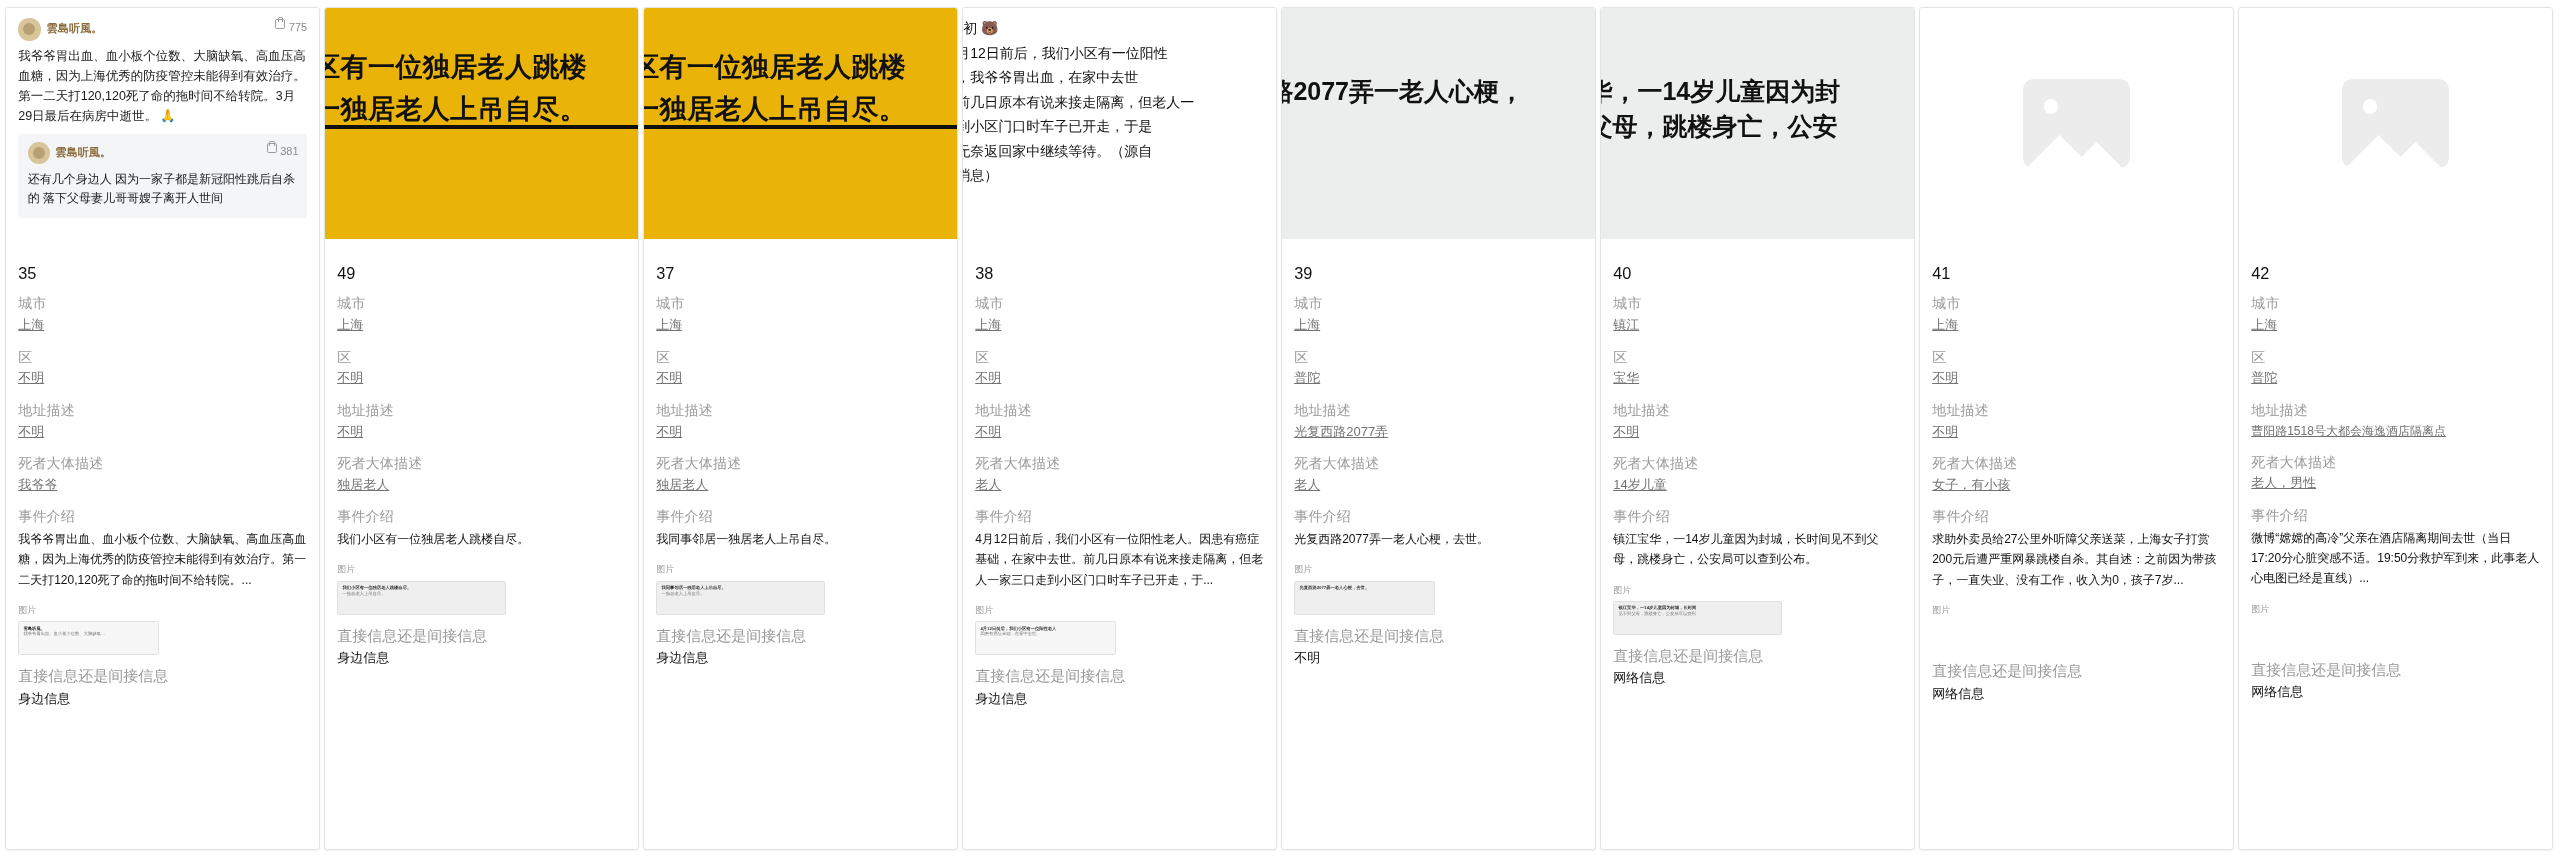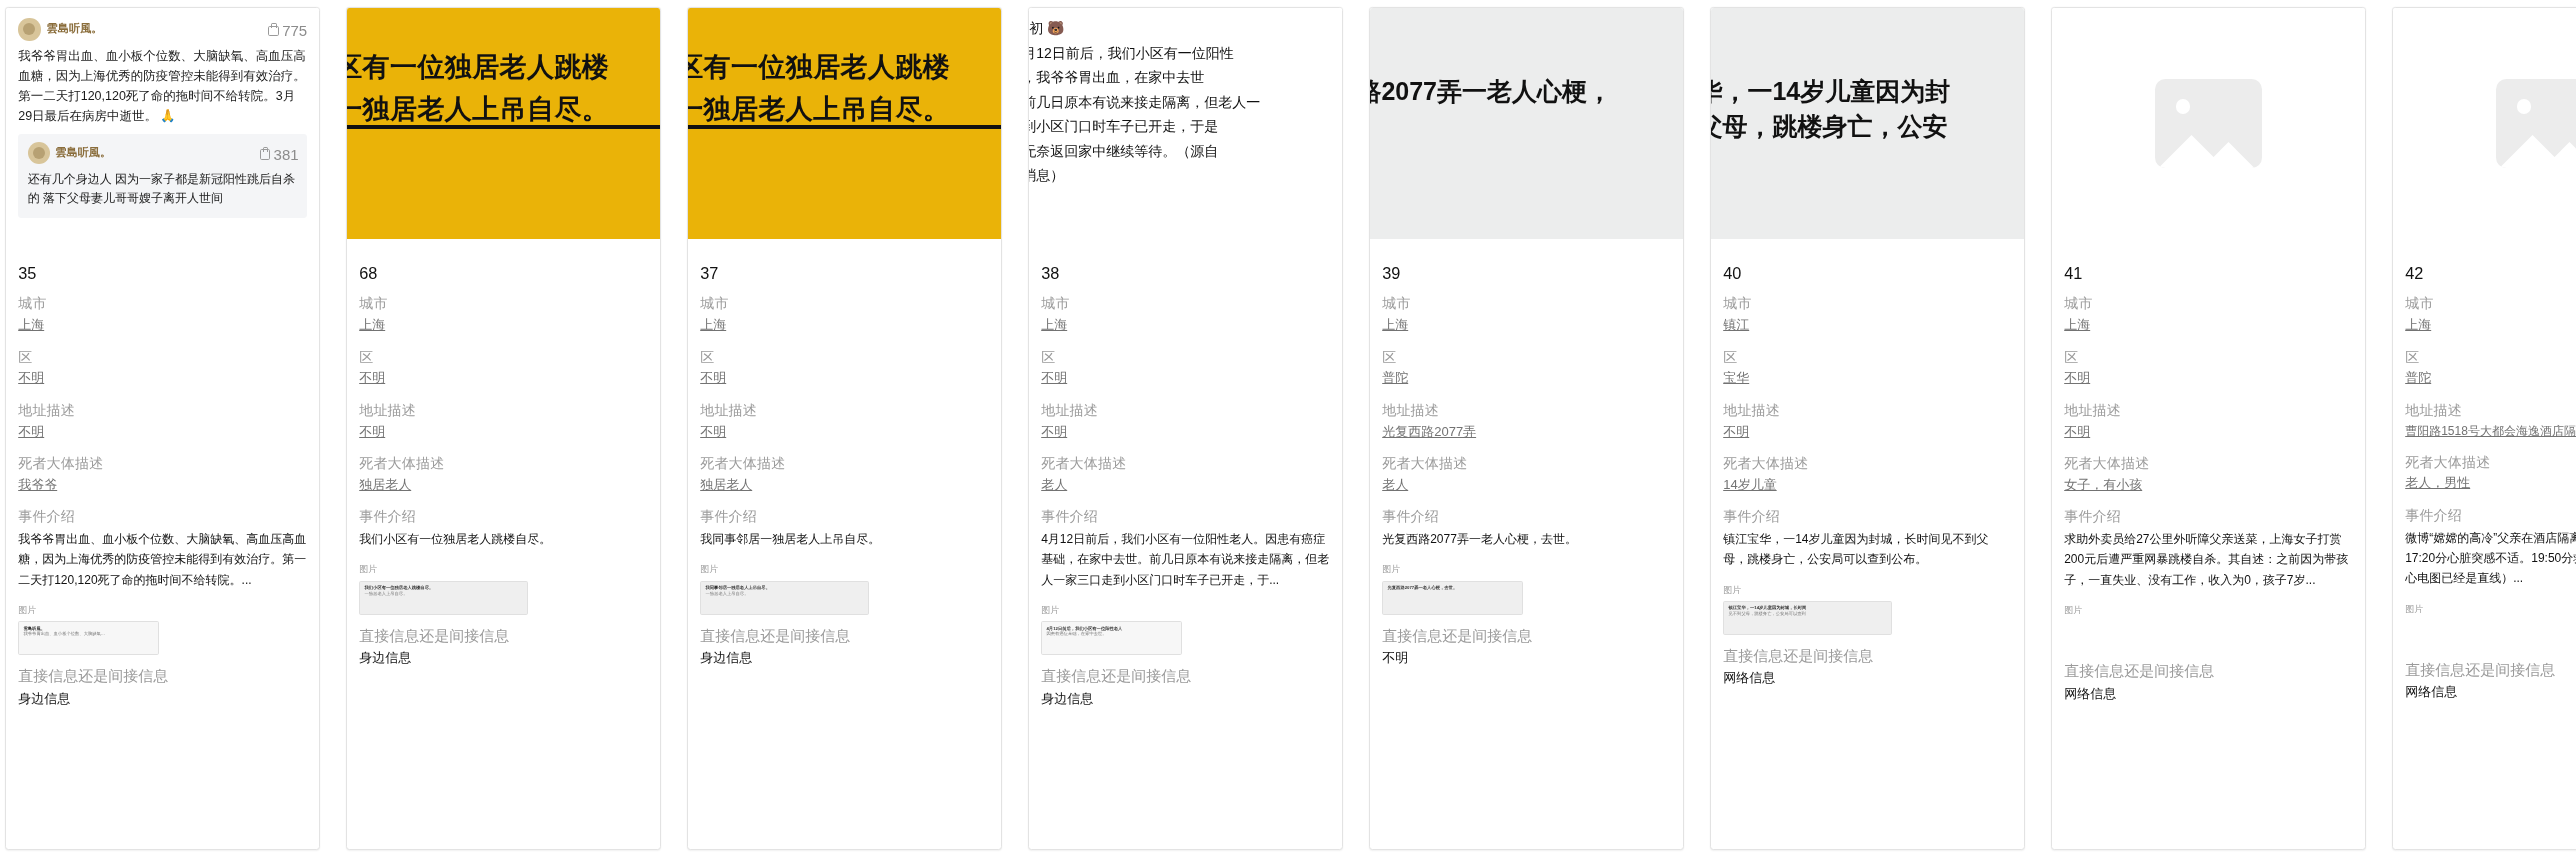--- a/index.html
+++ b/index.html
@@ -7,21 +7,21 @@
     margin: 0; padding: 0;
     width: 2576px; height: 862px;
     background: #ffffff;
     font-family: "Liberation Sans", sans-serif;
     overflow: hidden;
   }
   #board {
     display: flex;
     flex-direction: row;
     align-items: flex-start;
-    gap: 26px;
+    gap: 4px;
     padding: 6.9px 5.2px 0 5.2px;
     width: 2180px;
     height: 862px;
   }
   .card {
     position: relative;
     width: 315px;
     flex: 0 0 315px;
     height: 843px;
     background: #ffffff;
@@ -58,22 +58,22 @@
     position: relative;
   }
   .wb-av::after{
     content:""; position:absolute; left:5.2px; top:5.2px;
     width:12px;height:12px;border-radius:50%;
     background:#b7a173;
   }
   .wb-name { font-size: 11.2px; color: #8a6d3b; font-weight: bold; padding-top:1.7px;}
   .wb-like {
     position: absolute; right: 12px; top: 11.2px;
-    font-size: 15px; color: #8c8c8c;
-    display: flex; align-items: center; gap: 3.4px;
+    font-size: 11px; color: #8c8c8c;
+    display: flex; gap: 3.4px;
   }
   .thumb-up {
     display:inline-block; width:10.3px; height:10.3px;
     border:1.2px solid #9a9a9a; border-radius:1.7px;
     position: relative;
   }
   .thumb-up::before{
     content:""; position:absolute; left:1.7px; top:-3.4px;
     width:3.4px;height:4.3px;border:1.2px solid #9a9a9a;border-bottom:none;border-radius:1.7px 1.7px 0 0;
   }
@@ -267,21 +267,21 @@
 
   <div class="card">
     <div class="media">
       <div class="shot-head">
         <div class="line1">区有一位独居老人跳楼</div>
         <div class="line2">一独居老人上吊自尽。</div>
         <div class="underline"></div>
       </div>
     </div>
     <div class="body">
-      <div class="idx">68</div>
+      <div class="idx">49</div>
       <div class="flabel">城市</div>
       <div class="fvalue">上海</div>
       <div class="flabel">区</div>
       <div class="fvalue">不明</div>
       <div class="flabel">地址描述</div>
       <div class="fvalue">不明</div>
       <div class="flabel">死者大体描述</div>
       <div class="fvalue">独居老人</div>
       <div class="flabel">事件介绍</div>
       <div class="desc">我们小区有一位独居老人跳楼自尽。</div>

